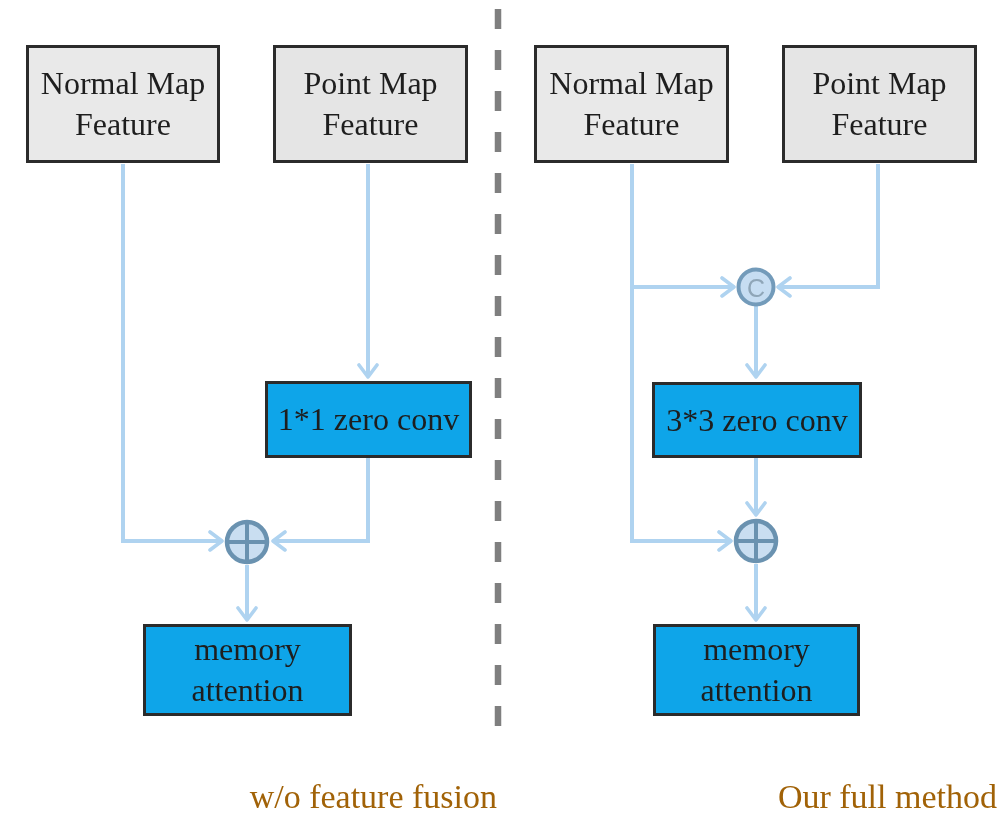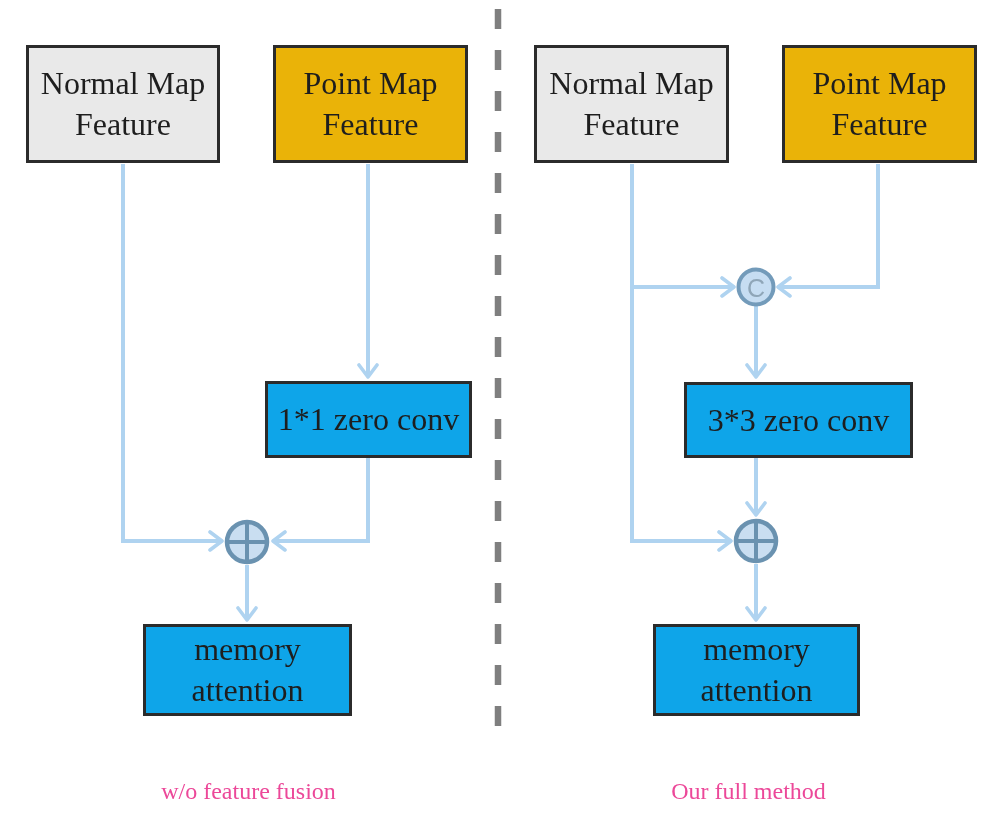--- a/index.html
+++ b/index.html
@@ -31,28 +31,28 @@
     justify-content: center;
     text-align: center;
     color: #1E1E1E;
     font-size: 32px;
     line-height: 1.28;
   }
   .box span {
     white-space: pre-line;
   }
   .fill-gray  { background: #E9E9E9; }
-  .fill-peach { background: #eab308; }
+  .fill-peach { background: #e5e5e5; }
   .fill-op    { background: #0ea5e9; }
   .caption {
     position: absolute;
     top: 778px;
-    font-size: 24px;
-    color: #ec4899;
-    text-align: center;
+    font-size: 34px;
+    color: #a16207;
+    text-align: right;
     line-height: 1.1;
   }
 </style>
 </head>
 <body>
 
 <div class="stage">
 
   <svg class="layer" viewBox="0 0 997 831">
     <defs>
@@ -115,21 +115,21 @@
   <div class="box fill-gray" style="left:534px; top:45px; width:195px; height:118px;">
     <span>Normal Map
 Feature</span>
   </div>
 
   <div class="box fill-peach" style="left:782px; top:45px; width:195px; height:118px;">
     <span>Point Map
 Feature</span>
   </div>
 
-  <div class="box fill-op" style="left:684px; top:382px; width:229px; height:76px;">
+  <div class="box fill-op" style="left:652px; top:382px; width:210px; height:76px;">
     <span>3*3 zero conv</span>
   </div>
 
   <div class="box fill-op" style="left:653px; top:624px; width:207px; height:92px;">
     <span>memory
 attention</span>
   </div>
 
   <div class="caption" style="left:0px; width:497px;">w/o feature fusion</div>
   <div class="caption" style="left:500px; width:497px;font-family:Liberation Serif, serif;">Our full method</div>

